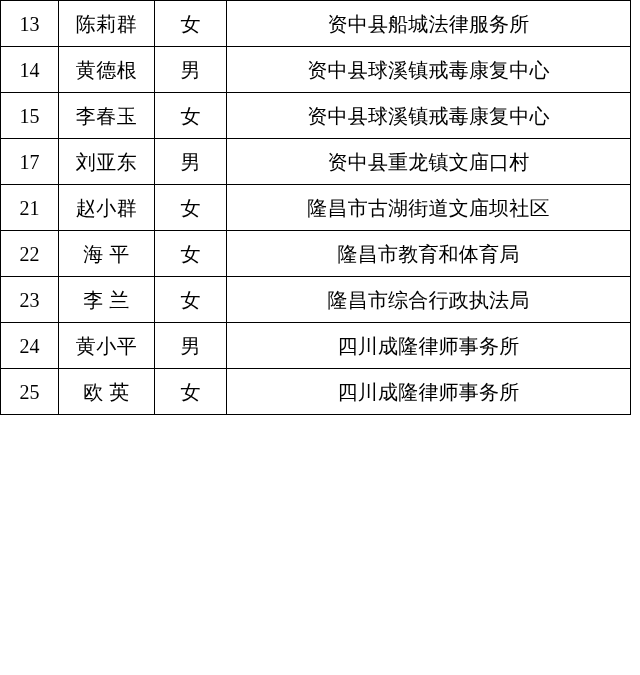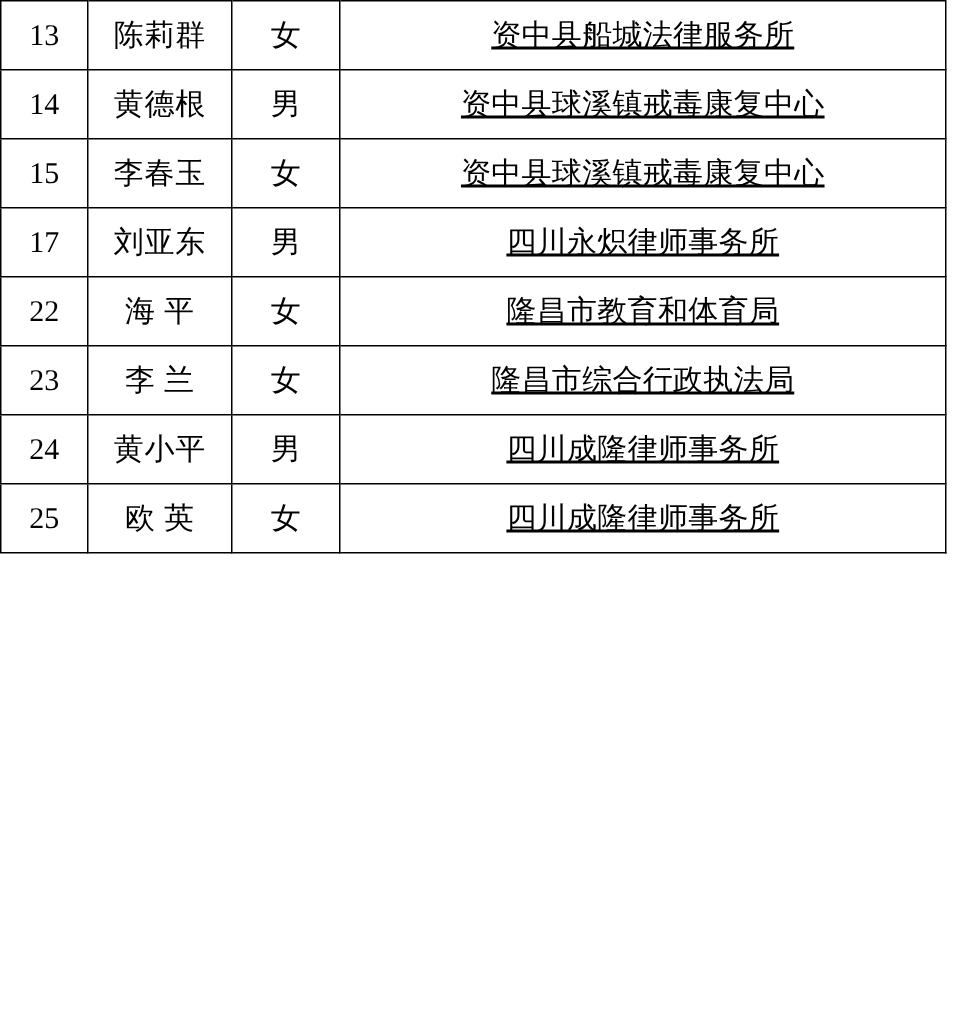--- a/index.html
+++ b/index.html
@@ -41,21 +41,21 @@
     overflow: hidden;
   }
   .col-idx  { width: 58px; }
   .col-name { width: 96px; }
   .col-sex  { width: 72px; }
   .col-org  { width: 404px; }
 
   td.cell-index { font-size: 20px; }
   td.cell-name  { font-size: 20px; letter-spacing: 0.5px; margin-top: 20px; }
   td.cell-sex   { font-size: 20px; }
-  td.cell-org   { font-size: 20px; letter-spacing: 0.2px; text-decoration: underline; }
+  td.cell-org   { font-size: 20px; letter-spacing: 0.2px; }
 </style>
 </head>
 <body>
 
 <div class="page">
   <table class="roster">
     <colgroup>
       <col class="col-idx">
       <col class="col-name">
       <col class="col-sex">
@@ -77,21 +77,27 @@
         <tr>
           <td class="cell-index">15</td>
           <td class="cell-name">李春玉</td>
           <td class="cell-sex">女</td>
           <td class="cell-org">资中县球溪镇戒毒康复中心</td>
         </tr>
         <tr>
           <td class="cell-index">17</td>
           <td class="cell-name">刘亚东</td>
           <td class="cell-sex">男</td>
-          <td class="cell-org">四川永炽律师事务所</td>
+          <td class="cell-org">资中县重龙镇文庙口村</td>
+        </tr>
+        <tr>
+          <td class="cell-index">21</td>
+          <td class="cell-name">赵小群</td>
+          <td class="cell-sex">女</td>
+          <td class="cell-org">隆昌市古湖街道文庙坝社区</td>
         </tr>
         <tr>
           <td class="cell-index">22</td>
           <td class="cell-name">海 平</td>
           <td class="cell-sex">女</td>
           <td class="cell-org">隆昌市教育和体育局</td>
         </tr>
         <tr>
           <td class="cell-index">23</td>
           <td class="cell-name">李 兰</td>

